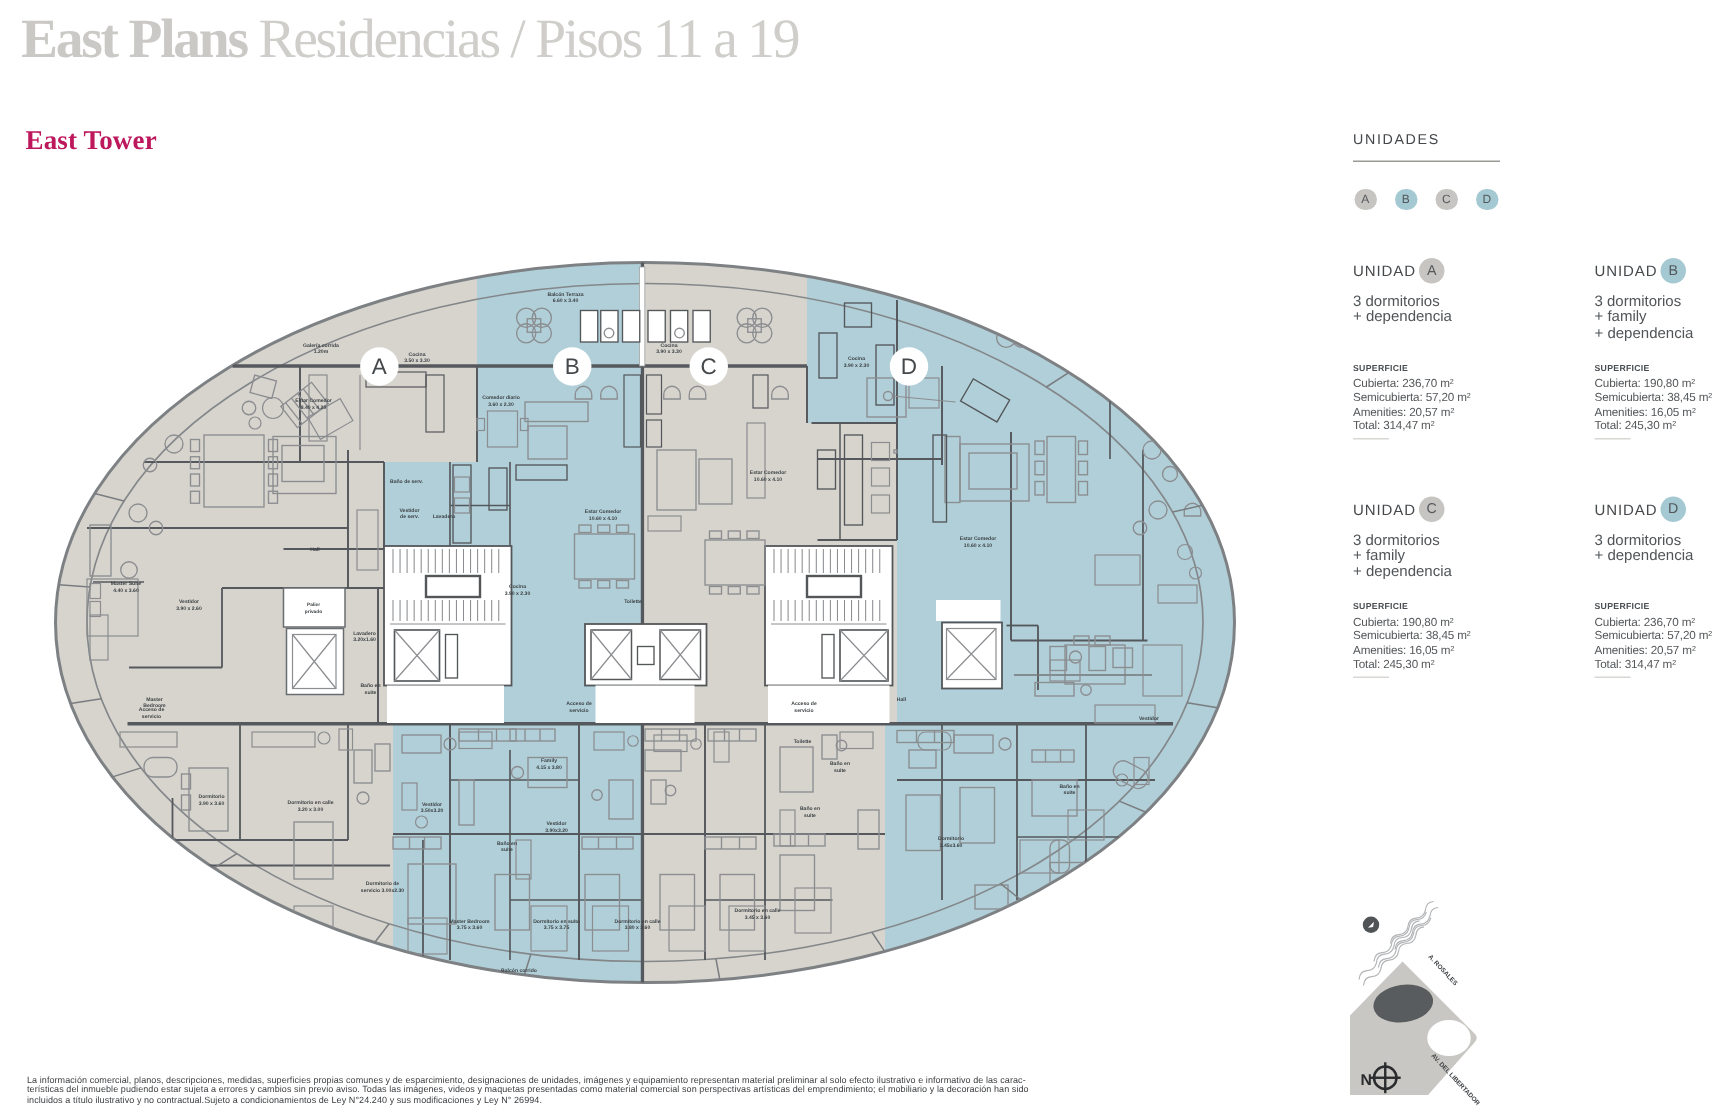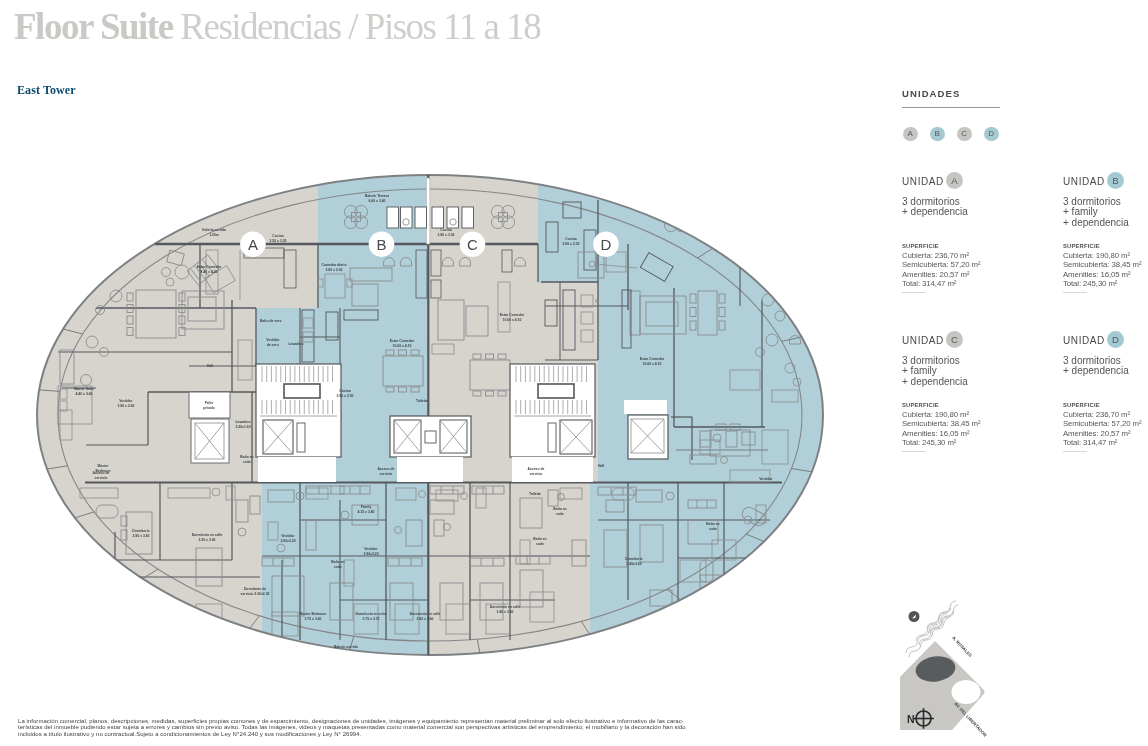--- a/index.html
+++ b/index.html
@@ -6,23 +6,23 @@
 .serif{font-family:"Liberation Serif",serif}
 .ut{font-size:10px;font-weight:normal;color:#46494c;letter-spacing:.6px}
 .uc{display:inline-block;width:14.5px;height:14.5px;border-radius:50%;text-align:center;line-height:14.5px;font-size:8px;color:#54585b;vertical-align:middle}
 .uc2{position:absolute;width:17px;height:17px;border-radius:50%;text-align:center;line-height:17px;font-size:9.5px;color:#54585b}
 .bd{font-size:10px;color:#515558;line-height:10.5px}
 .sh{font-size:5.8px;font-weight:bold;color:#4a4e52;letter-spacing:.2px}
 .st{font-size:7.8px;letter-spacing:-0.1px;color:#54575a;line-height:9.4px}
 </style></head>
 <body>
 
-<div class="serif" style="position:absolute;left:14px;top:5px;font-size:37px;letter-spacing:-1.5px;color:#cbc9c6;white-space:nowrap"><b>Floor Suite</b> <span style="color:#d0cecb">Residencias / Pisos 11 a 18</span></div>
-
-<div class="serif" style="position:absolute;left:17px;top:83px;font-size:12px;letter-spacing:0.1px;font-weight:bold;color:#0c4a6e">East Tower</div>
+<div class="serif" style="position:absolute;left:14px;top:5px;font-size:37px;letter-spacing:-1.5px;color:#cbc9c6;white-space:nowrap"><b>East Plans</b> <span style="color:#d0cecb">Residencias / Pisos 11 a 19</span></div>
+
+<div class="serif" style="position:absolute;left:17px;top:83px;font-size:18px;letter-spacing:0.1px;font-weight:bold;color:#be185d">East Tower</div>
 
 <svg width="1148" height="746" viewBox="0 0 1148 746" style="position:absolute;left:0;top:0">
 <defs>
       <clipPath id="ell">
         <ellipse cx="430" cy="415" rx="393" ry="240"></ellipse>
       </clipPath>
     </defs>
 
 <g clip-path="url(#ell)">
 
@@ -628,21 +628,21 @@
 <circle cx="381.5" cy="244.3" r="12.8" fill="#fff"></circle>
 <text x="381.5" y="249.6" font-family="Liberation Sans, sans-serif" font-size="15" fill="#46494c" text-anchor="middle">B</text>
 <circle cx="472.5" cy="244.3" r="12.8" fill="#fff"></circle>
 <text x="472.5" y="249.6" font-family="Liberation Sans, sans-serif" font-size="15" fill="#46494c" text-anchor="middle">C</text>
 <circle cx="606" cy="244.3" r="12.8" fill="#fff"></circle>
 <text x="606" y="249.6" font-family="Liberation Sans, sans-serif" font-size="15" fill="#46494c" text-anchor="middle">D</text>
 </g>
     </g>
   </svg>
 
-<div style="position:absolute;left:902px;top:88px;font-size:9.5px;font-weight:bold;letter-spacing:1.1px;color:#46494c">UNIDADES</div>
+<div style="position:absolute;left:902px;top:88px;font-size:9.5px;font-weight:normal;letter-spacing:1.1px;color:#46494c">UNIDADES</div>
 
 <div style="position:absolute;left:902px;top:107px;width:98px;border-top:1px solid #9b9996"></div>
 
 <div style="position:absolute;left:903px;top:124px">
   <span class="uc" style="background:#c7c5c2;margin-right:12.5px">A</span><span class="uc" style="background:#a5c9d3;margin-right:12.5px">B</span><span class="uc" style="background:#c7c5c2;margin-right:12.5px">C</span><span class="uc" style="background:#a5c9d3">D</span>
 </div>
 
 <div style="position:absolute;left:902px;top:176px;width:120px">
     <div class="ut" style="position:absolute;left:0;top:0">UNIDAD</div>
     <div class="uc2" style="position:absolute;left:44px;top:-4px;background:#c7c5c2">A</div>

